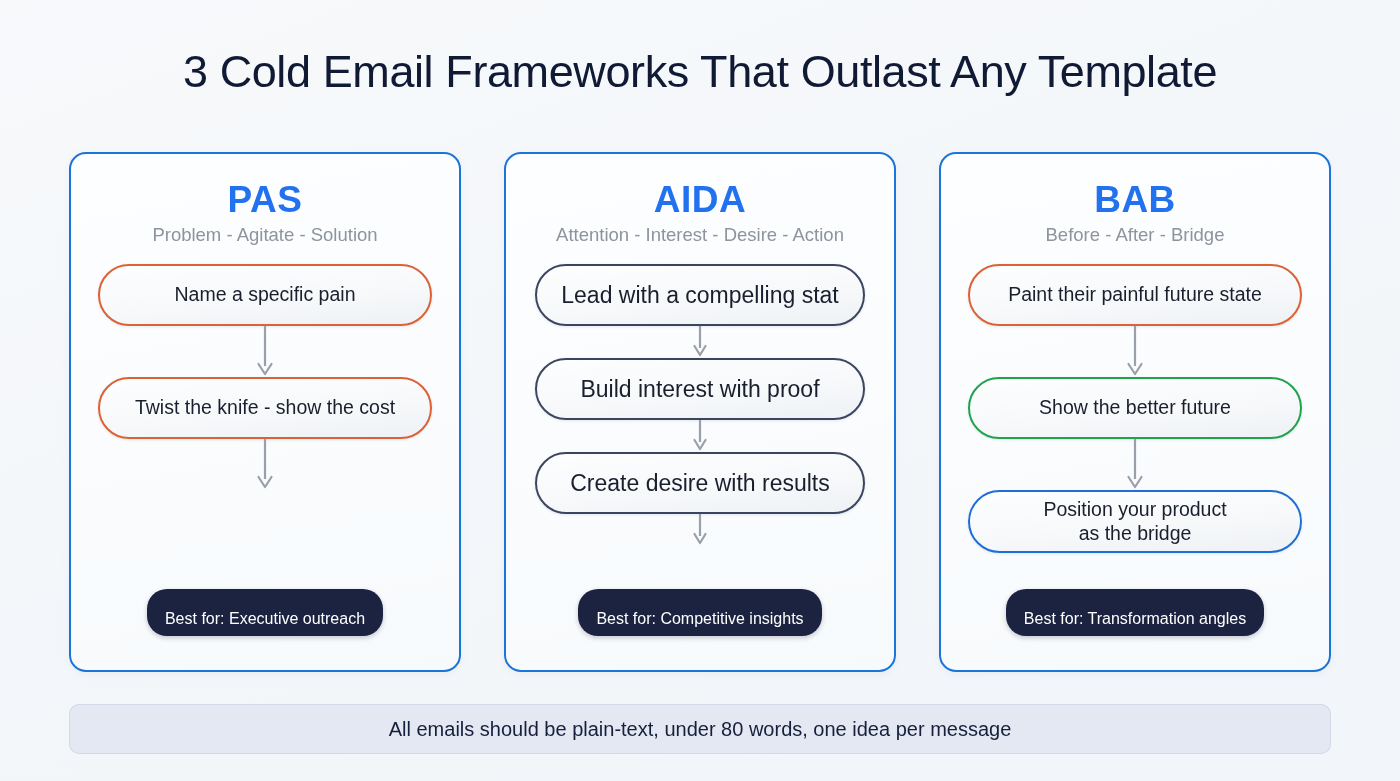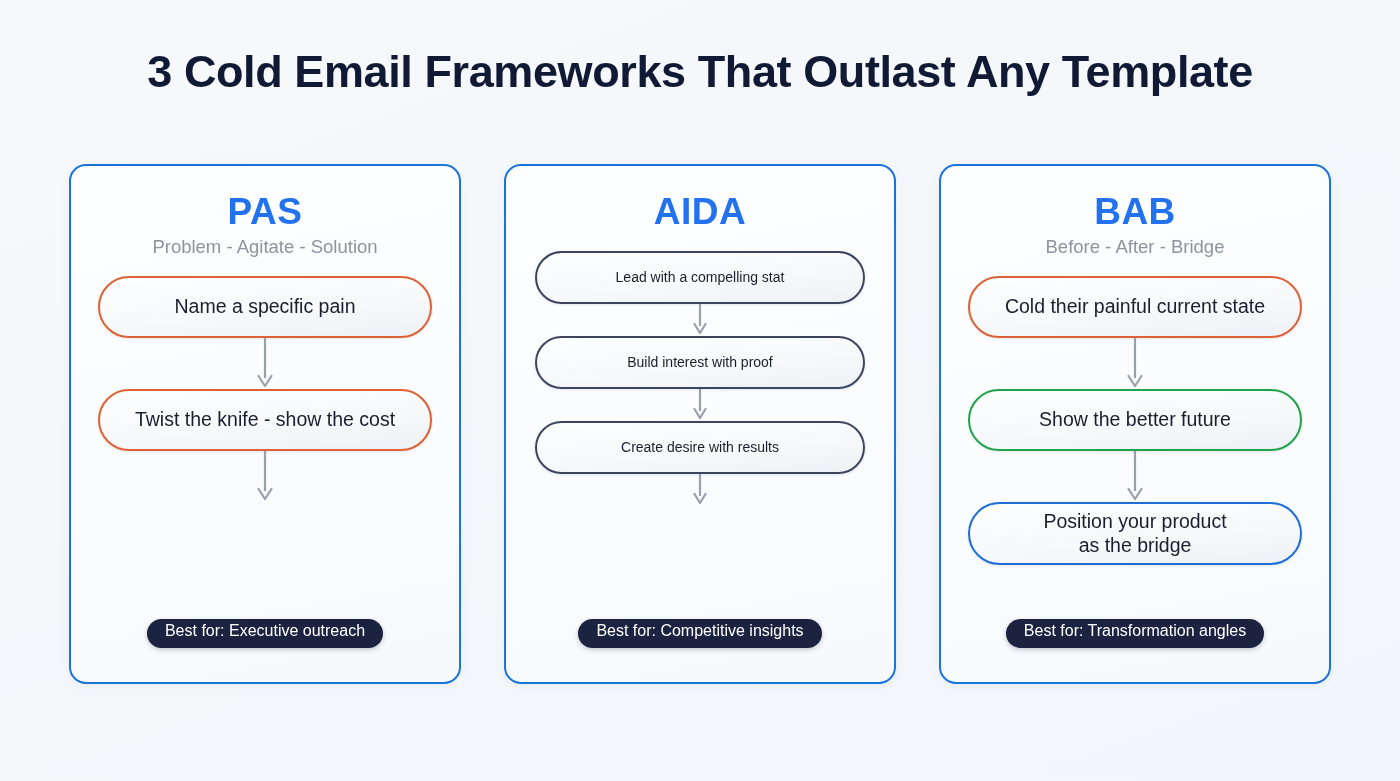--- a/index.html
+++ b/index.html
@@ -21,30 +21,30 @@
   }
 
   
   .page-title {
     position: absolute;
     top: 46px;
     left: 0;
     width: 1400px;
     text-align: center;
     font-size: 45px;
-    font-weight: bold;
+    font-weight: normal;
     color: #111a35;
     letter-spacing: -0.4px;
     line-height: 1.15;
   }
 
   
   .cards-row {
     position: absolute;
-    top: 164px;
+    top: 152px;
     left: 69px;
     width: 1262px;
     height: 520px;
     display: flex;
     justify-content: space-between;
   }
   .card {
     position: relative;
     width: 392px;
     height: 520px;
@@ -99,21 +99,21 @@
     width: 334px;
     min-height: 62px;
     font-size: 19.5px;
     border-width: 2.5px;
     border-style: solid;
     padding: 6px 12px;
   }
   .card-aida .step {
     width: 330px;
     min-height: 53px;
-    font-size: 14px;
+    font-size: 23px;
     border-width: 2.5px;
     border-style: solid;
     padding: 15px 12px;
   }
 
   .tone-orange { border-color: #dd6134; }
   .tone-green  { border-color: #1fa34b; }
   .tone-blue   { border-color: #1d6fd6; }
   .tone-slate  { border-color: #3c4560; }
 
@@ -128,21 +128,21 @@
   .card-aida .arrow { height: 32px; }
   .arrow svg { display: block; overflow: visible; }
 
   
   .card-badge {
     margin-top: auto;
     margin-bottom: 34px;
     background: #1b2340;
     color: #ffffff;
     border-radius: 20px;
-    padding: 4px 18px 9px 18px;
+    padding: 22px 18px 9px 18px;
     font-size: 16px;
     line-height: 1;
     white-space: nowrap;
     box-shadow: 0 2px 5px rgba(15, 25, 55, 0.22);
   }
 
   
   .footer-bar {
     position: absolute;
     left: 69px;
@@ -186,20 +186,21 @@
               <line x1="9" y1="0" x2="9" y2="40" stroke="#9aa0ab" stroke-width="2.2"></line>
               <path d="M2.5 38 L9 48 L15.5 38" fill="none" stroke="#9aa0ab" stroke-width="2.2" stroke-linecap="round" stroke-linejoin="round"></path>
             </svg>
         </div>
       </div>
       <div class="card-badge">Best for: Executive outreach</div>
     </div>
 
     <div class="card card-aida">
       <div class="card-acronym">AIDA</div>
+      <div class="card-expansion">Attention - Interest - Desire - Action</div>
       <div class="steps">
         <div class="step tone-slate">Lead with a compelling stat</div>
         <div class="arrow">
           <svg width="18" height="32" viewBox="0 0 18 32">
               <line x1="9" y1="0" x2="9" y2="22" stroke="#9aa0ab" stroke-width="2.2"></line>
               <path d="M3.5 20 L9 29 L14.5 20" fill="none" stroke="#9aa0ab" stroke-width="2.2" stroke-linecap="round" stroke-linejoin="round"></path>
             </svg>
         </div>
         <div class="step tone-slate">Build interest with proof</div>
         <div class="arrow">
@@ -216,21 +217,21 @@
             </svg>
         </div>
       </div>
       <div class="card-badge">Best for: Competitive insights</div>
     </div>
 
     <div class="card card-bab">
       <div class="card-acronym">BAB</div>
       <div class="card-expansion">Before - After - Bridge</div>
       <div class="steps">
-        <div class="step tone-orange">Cold their painful current state</div>
+        <div class="step tone-orange">Paint their painful future state</div>
         <div class="arrow">
           <svg width="18" height="51" viewBox="0 0 18 51">
               <line x1="9" y1="0" x2="9" y2="40" stroke="#9aa0ab" stroke-width="2.2"></line>
               <path d="M2.5 38 L9 48 L15.5 38" fill="none" stroke="#9aa0ab" stroke-width="2.2" stroke-linecap="round" stroke-linejoin="round"></path>
             </svg>
         </div>
         <div class="step tone-green">Show the better future</div>
         <div class="arrow">
           <svg width="18" height="51" viewBox="0 0 18 51">
               <line x1="9" y1="0" x2="9" y2="40" stroke="#9aa0ab" stroke-width="2.2"></line>
@@ -238,14 +239,17 @@
             </svg>
         </div>
         <div class="step tone-blue" style="white-space:pre-line;">Position your product
 as the bridge</div>
       </div>
       <div class="card-badge">Best for: Transformation angles</div>
     </div>
 
   </div>
 
+  <div class="footer-bar">
+    <span>All emails should be plain-text, under 80 words, one idea per message</span>
+  </div>
 
 </div>
 
 </body></html>

